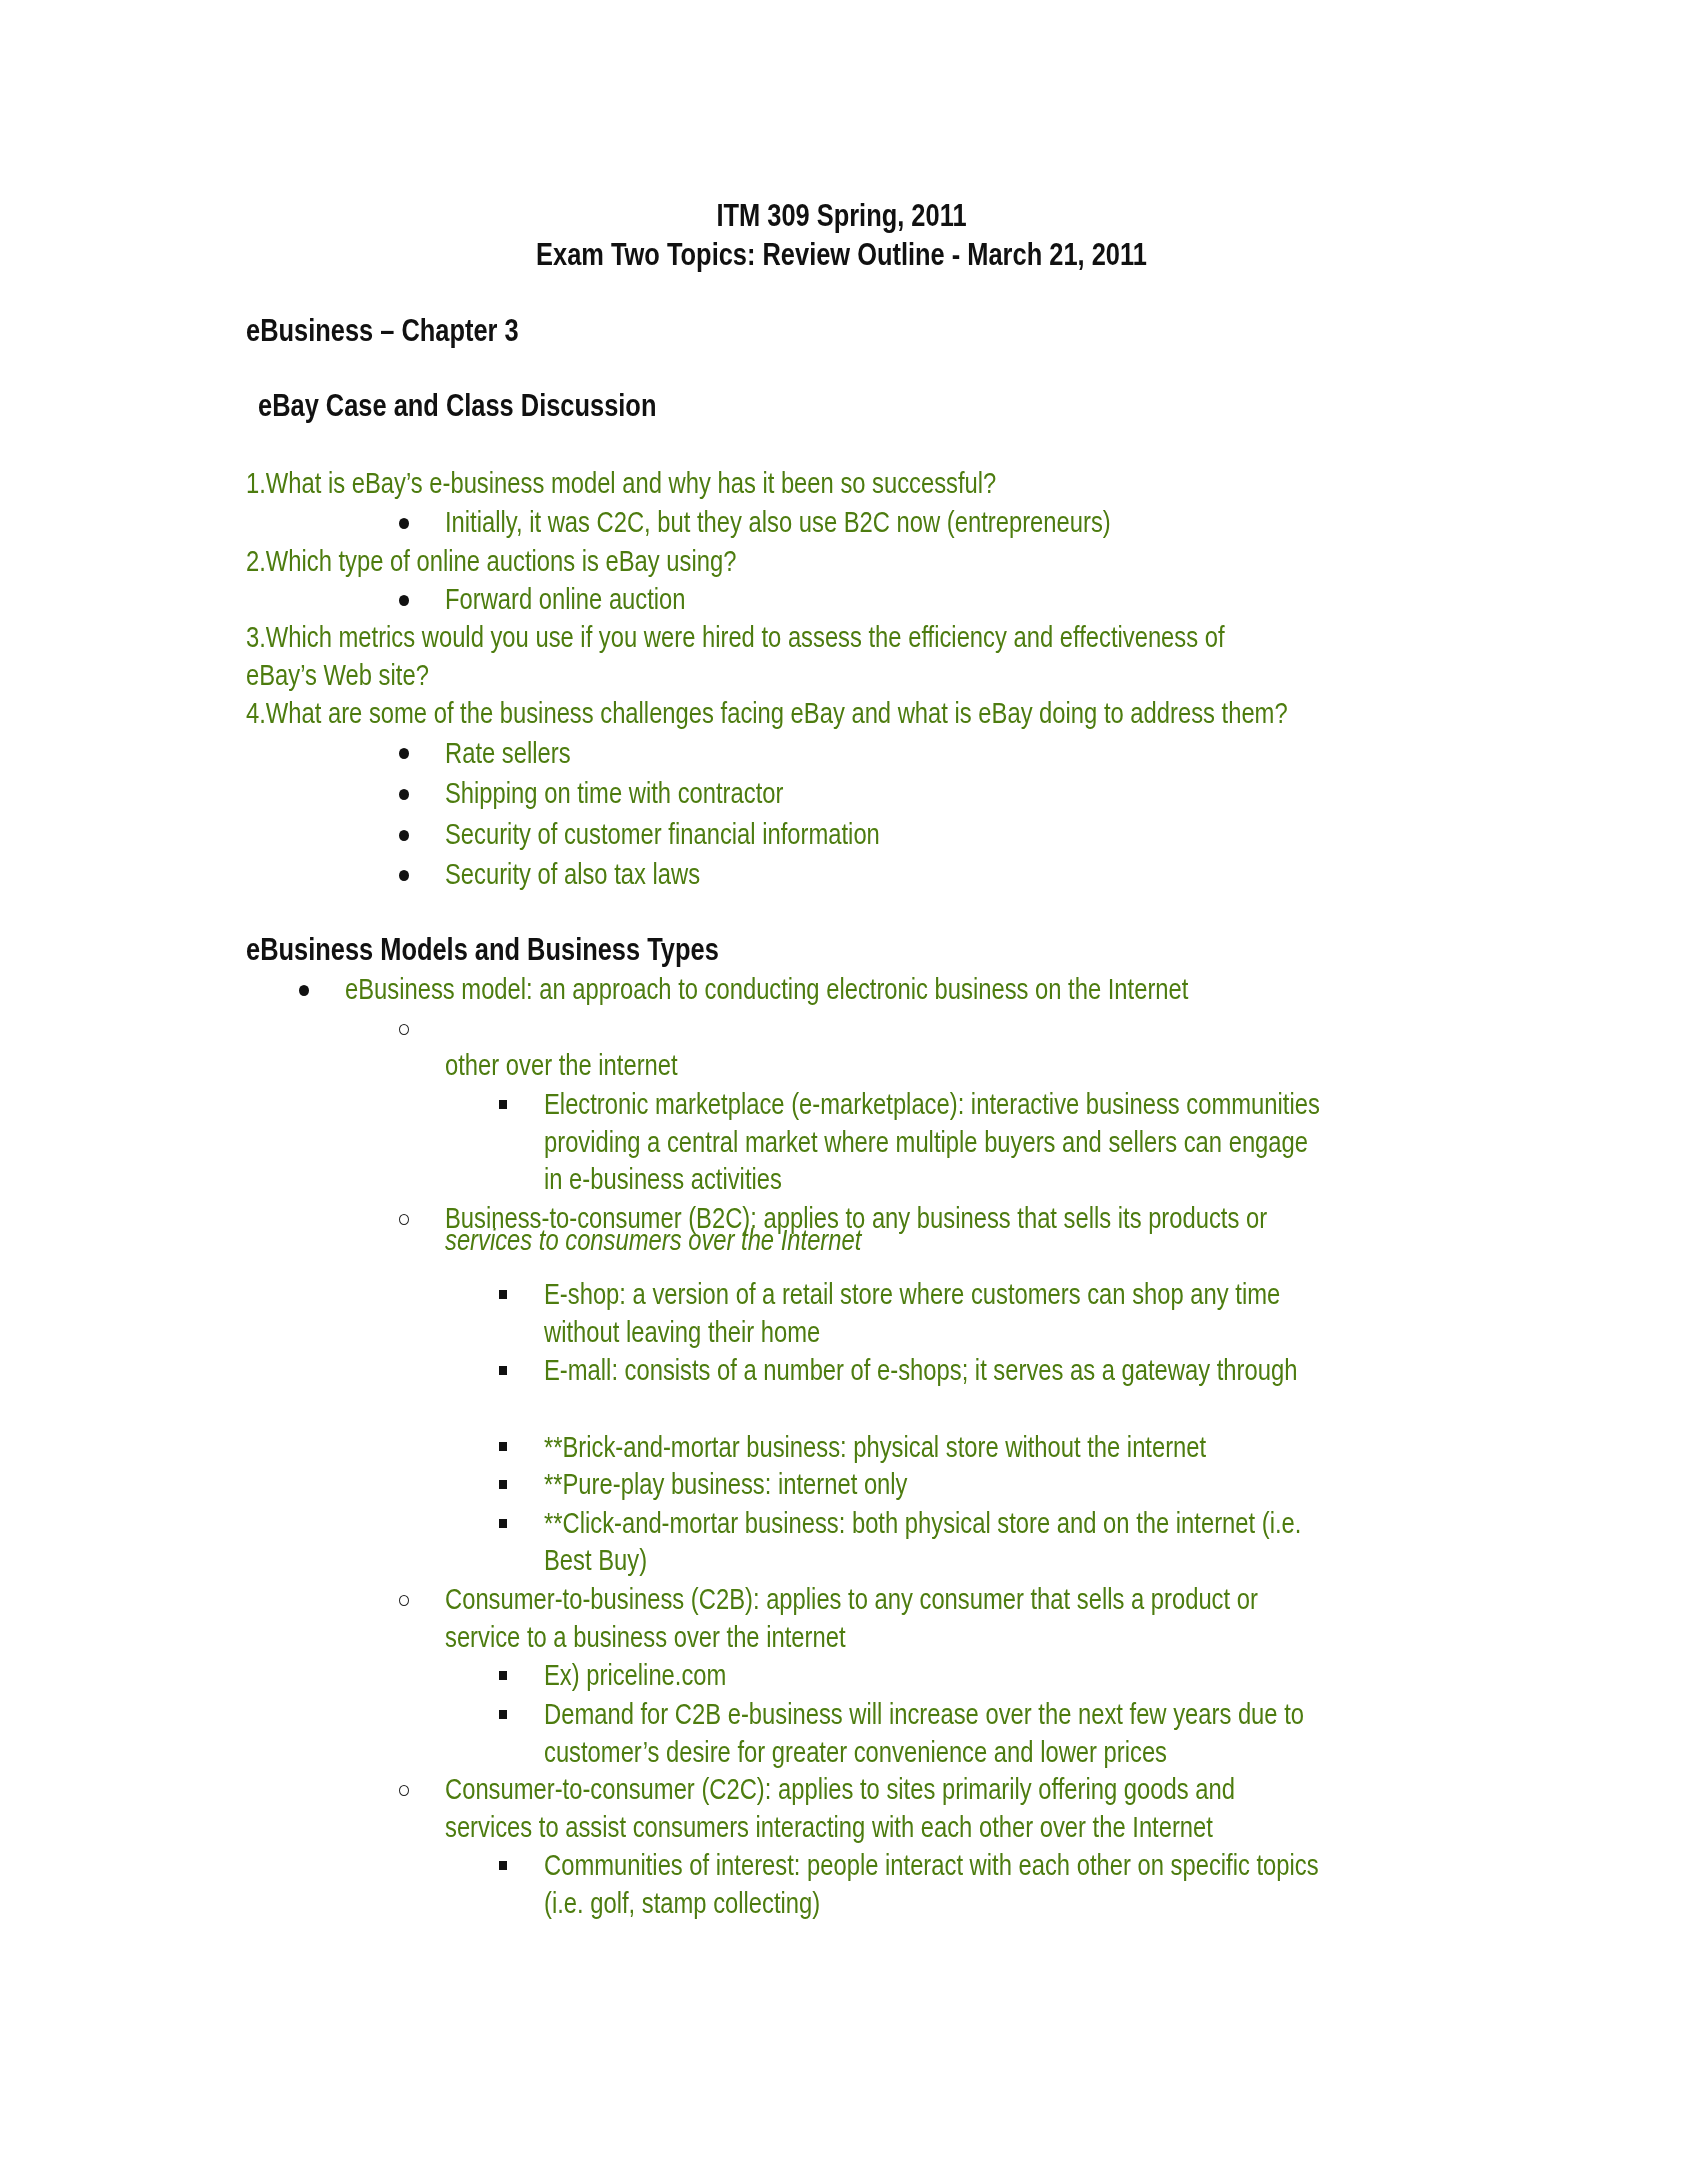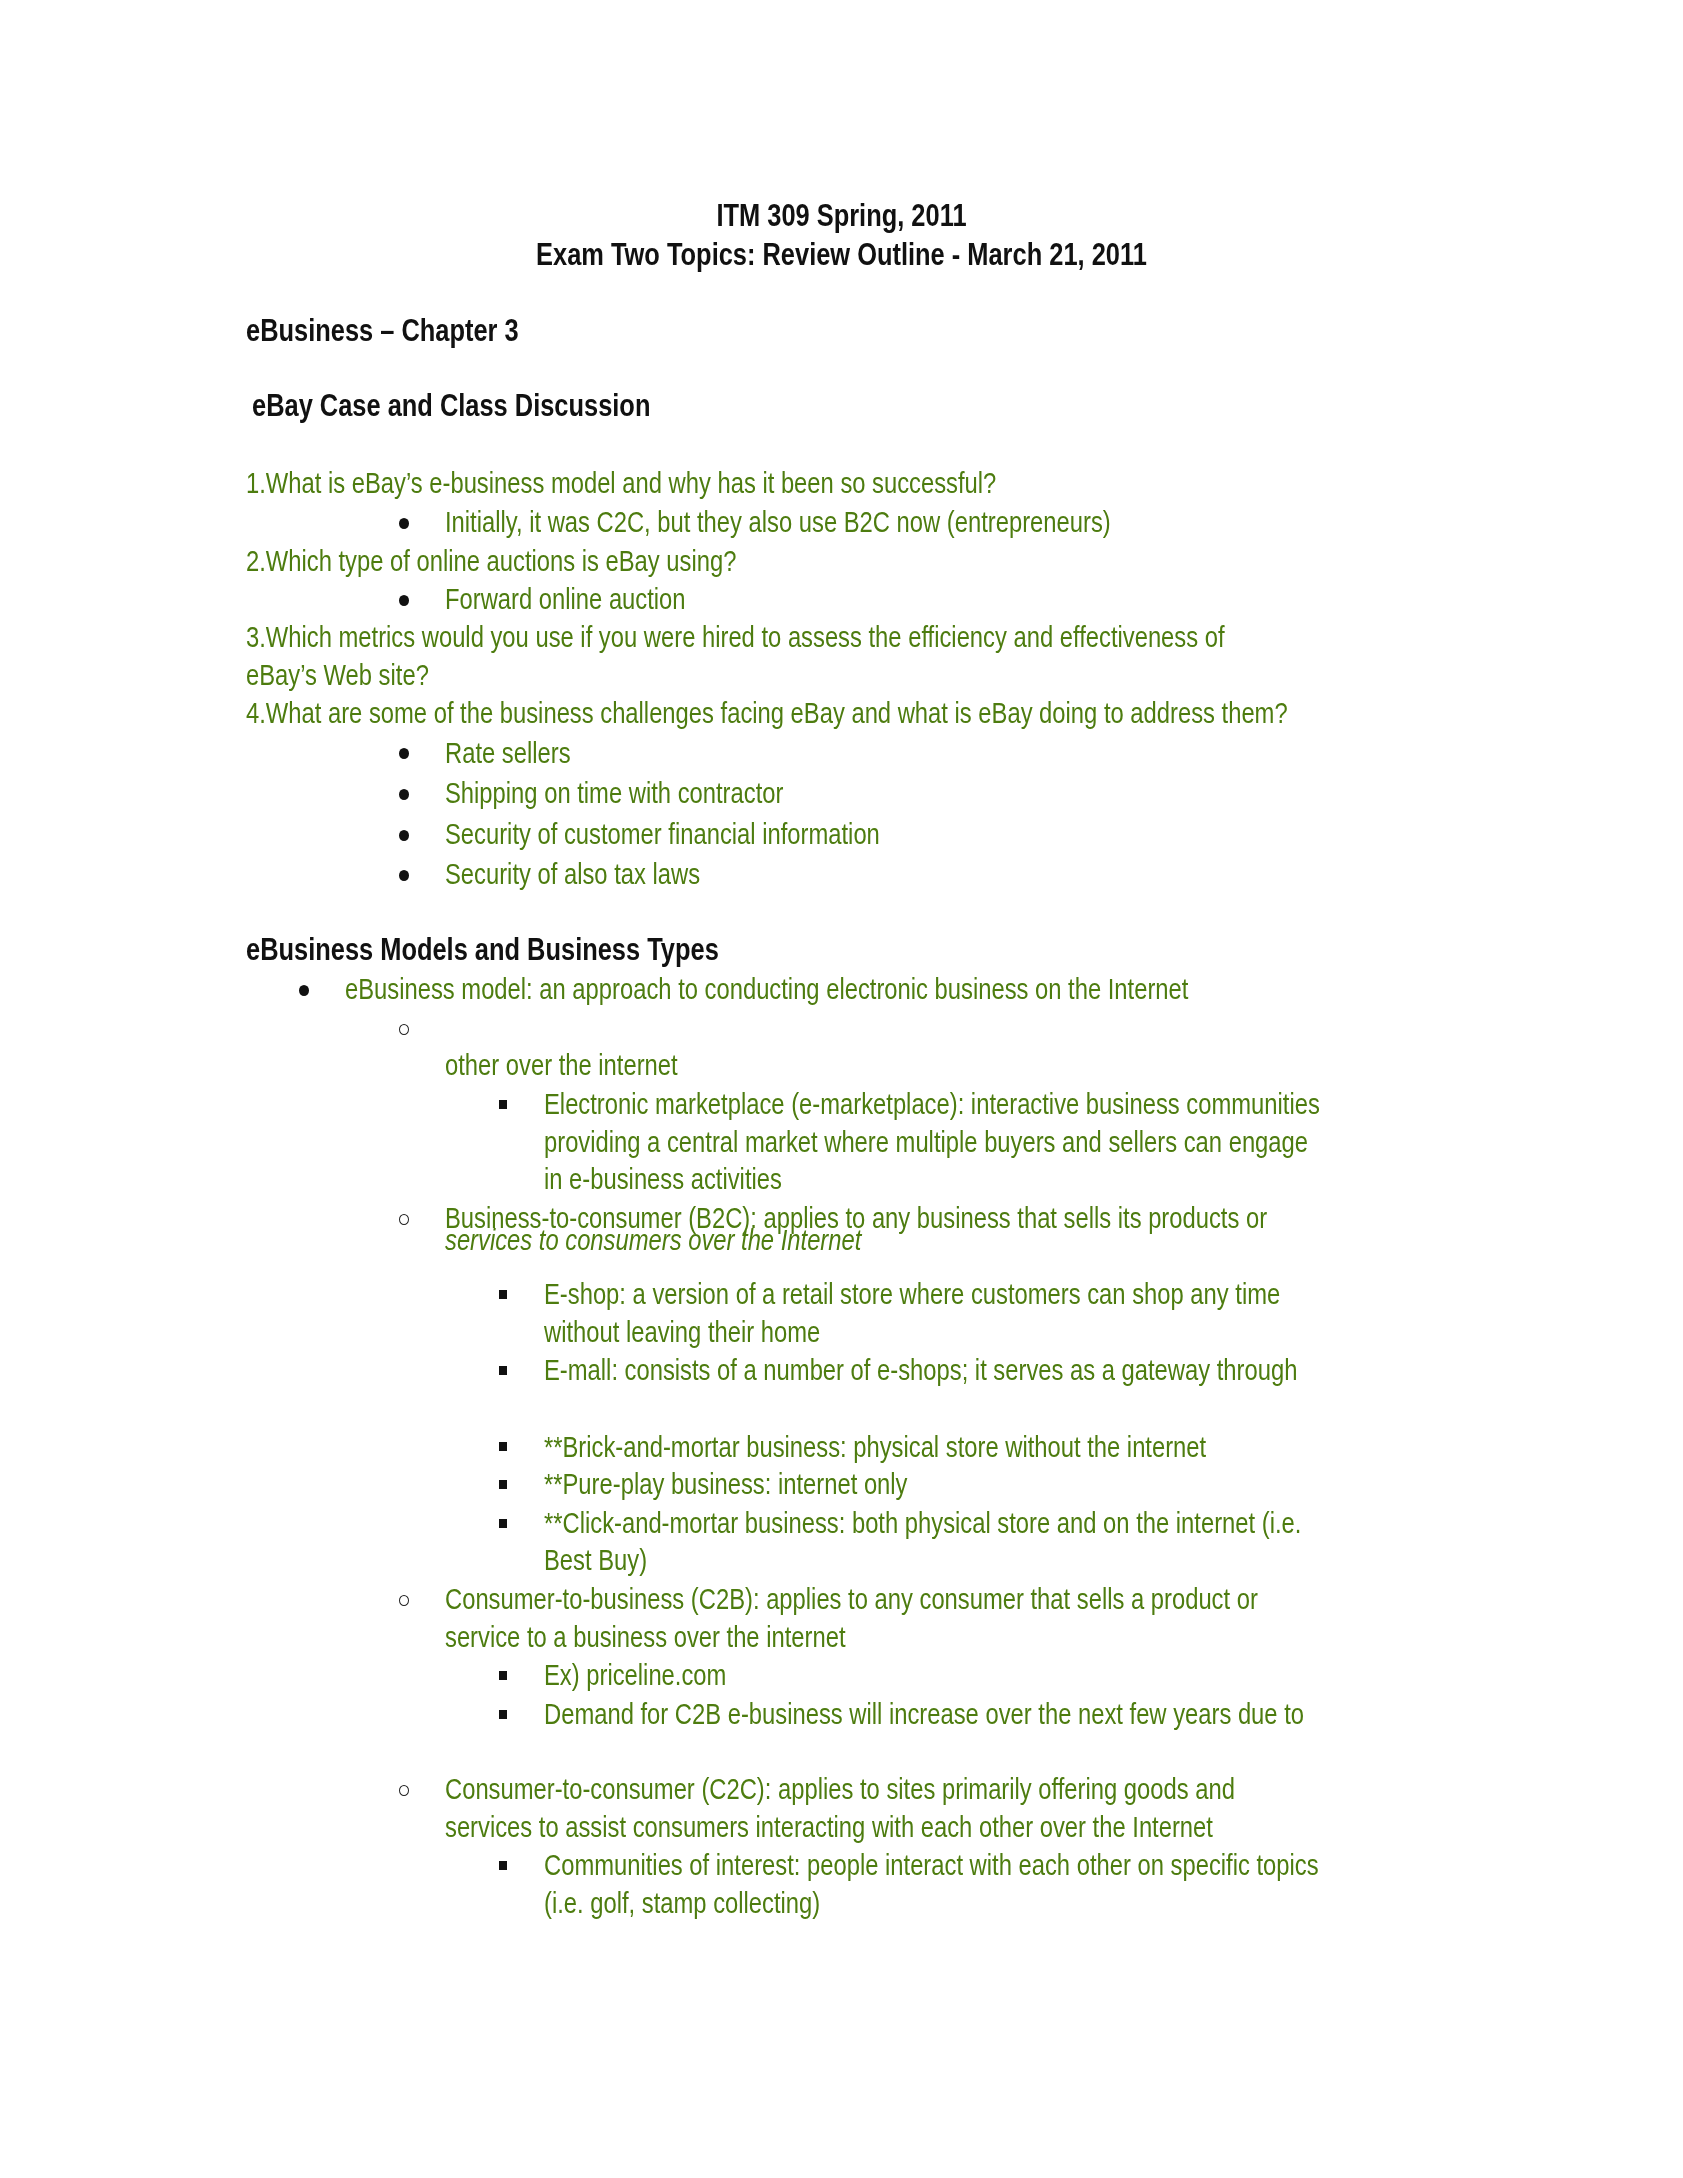--- a/index.html
+++ b/index.html
@@ -91,21 +91,21 @@
     <span class="narrow">ITM 309 Spring, 2011</span>
   </div>
   <div class="title" style="top:236px;">
     <span class="narrow">Exam Two Topics: Review Outline - March 21, 2011</span>
   </div>
 
   <div class="heading underline" style="left:246px; top:312px;">
     <span class="narrow">eBusiness – Chapter 3</span>
   </div>
 
-  <div class="heading" style="left:252px; top:387px;text-align:center;">
+  <div class="heading" style="left:258px; top:387px;text-align:center;">
     <span class="narrow">eBay Case and Class Discussion</span>
   </div>
 
   <div class="line" style="left:246px; top:464px;">
     <span class="narrow">1.What is eBay’s e-business model and why has it been so successful?</span>
   </div>
   <span class="bullet-disc" style="left:399px; top:518px;"></span>
   <div class="line" style="left:445px; top:503px;">
     <span class="narrow">Initially, it was C2C, but they also use B2C now (entrepreneurs)</span>
   </div>
@@ -218,20 +218,23 @@
 
   <span class="bullet-square" style="left:499px; top:1671px;"></span>
   <div class="line" style="left:544px; top:1656px;">
     <span class="narrow">Ex) priceline.com</span>
   </div>
 
   <span class="bullet-square" style="left:499px; top:1710px;"></span>
   <div class="line" style="left:544px; top:1695px;">
     <span class="narrow">Demand for C2B e-business will increase over the next few years due to</span>
   </div>
+  <div class="line" style="left:544px; top:1733px;">
+    <span class="narrow">customer’s desire for greater convenience and lower prices</span>
+  </div>
 
   <span class="bullet-circle" style="left:399px; top:1785px;"></span>
   <div class="line" style="left:445px; top:1770px;">
     <span class="narrow">Consumer-to-consumer (C2C): applies to sites primarily offering goods and</span>
   </div>
   <div class="line" style="left:445px; top:1808px;">
     <span class="narrow">services to assist consumers interacting with each other over the Internet</span>
   </div>
 
   <span class="bullet-square" style="left:499px; top:1861px;"></span>

